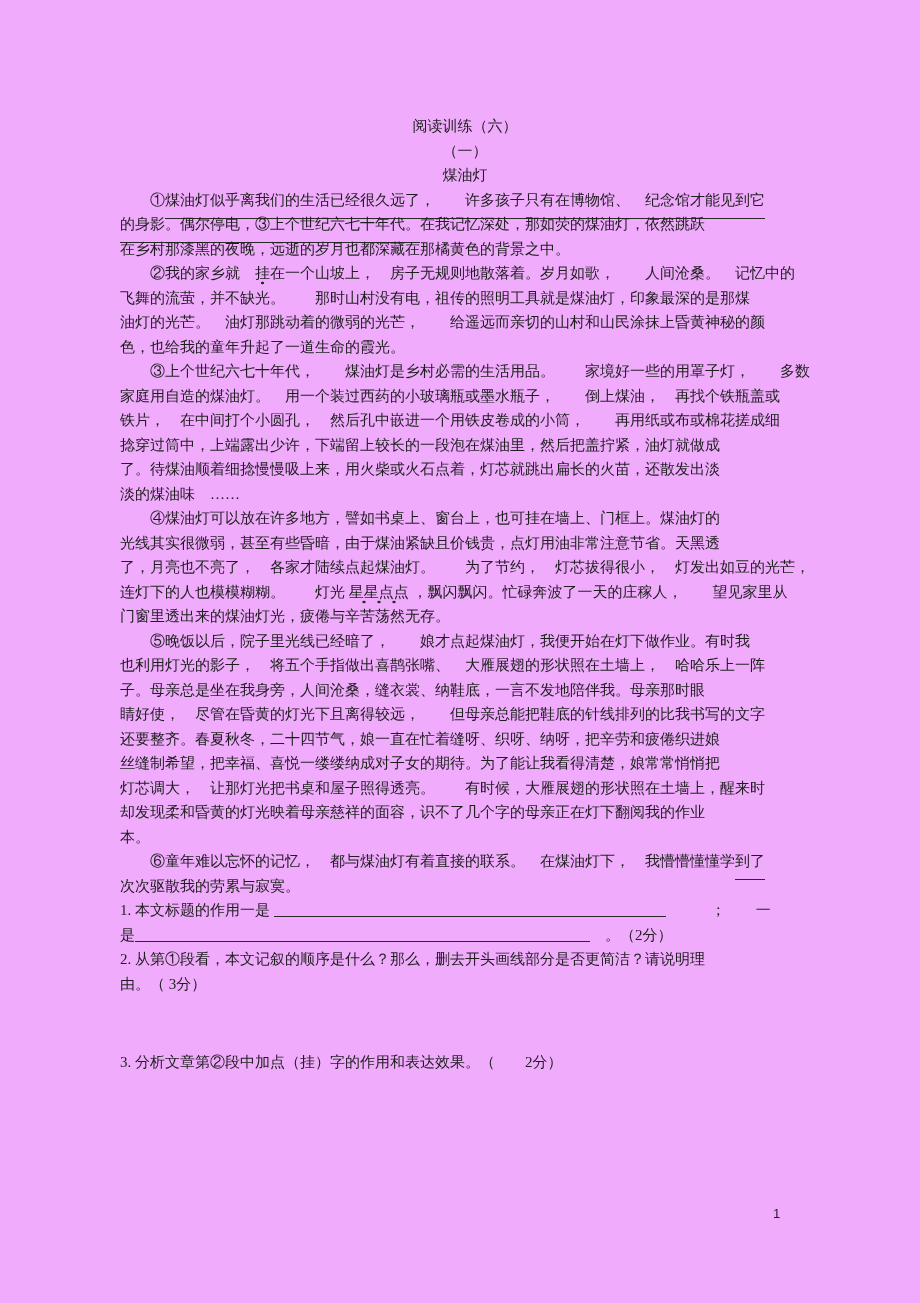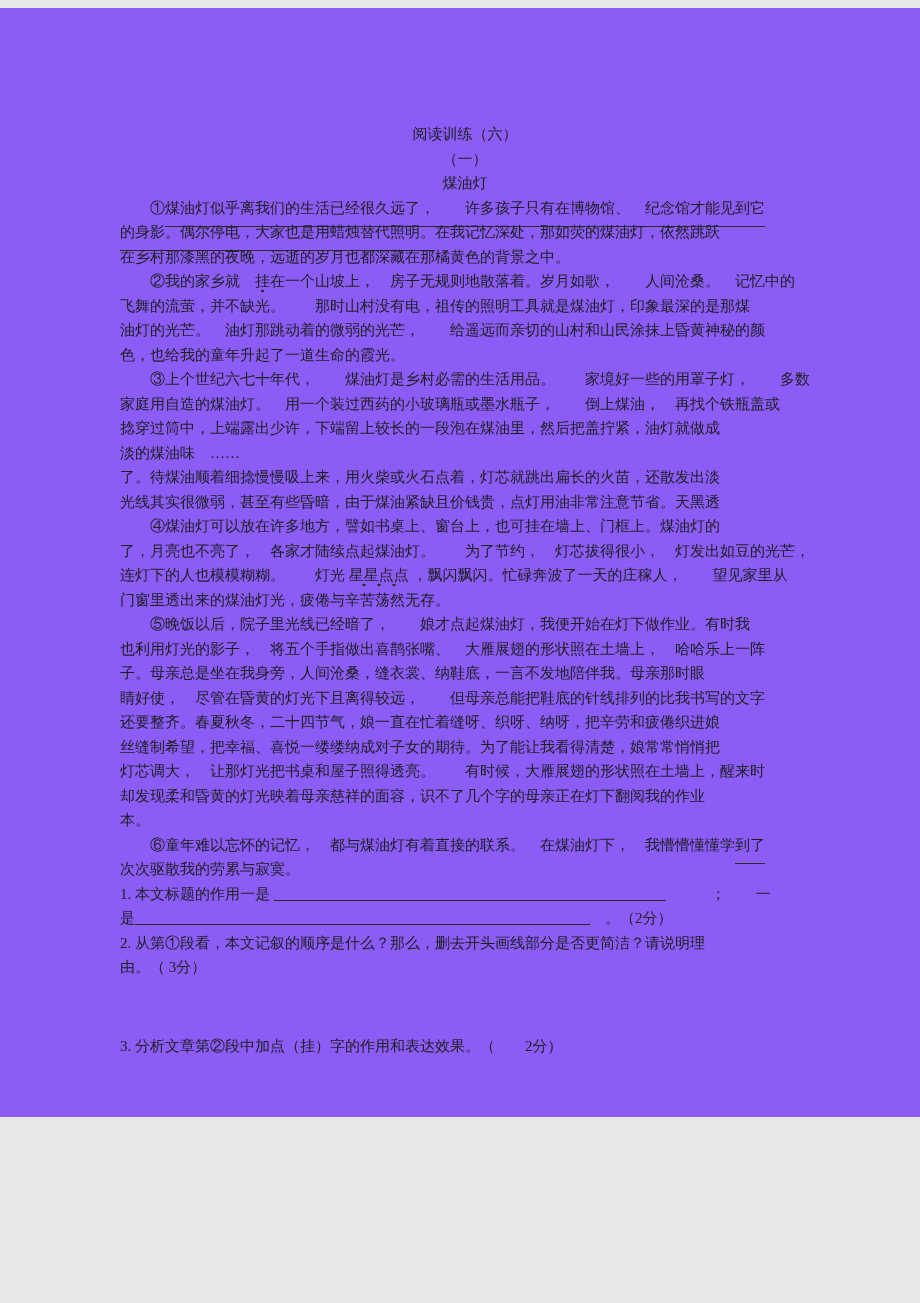--- a/index.html
+++ b/index.html
@@ -1,20 +1,20 @@
 <!DOCTYPE html>
 <html><head>
 <meta charset="utf-8">
 <style>
   html,body{margin:0;padding:0;background:#e8e8e8;}
   .page{
     position:relative;
-    width:920px;height:1109px;
-    margin:8px auto;
-    background:#8b5cf6;
+    width:920px;height:1303px;
+    margin:0 auto;
+    background:#f0abfc;
     font-family:"Liberation Serif","DejaVu Serif",serif;
     color:#1e1e1e;
     font-size:15px;
     line-height:24.5px;
     overflow:hidden;
   }
   .content{
     position:absolute;
     left:120px;top:114px;
     width:690px;
@@ -54,33 +54,34 @@
 
 <div class="page">
   <div class="content">
     <div class="center">
       <div class="line">阅读训练（六）</div>
       <div class="line">（一）</div>
       <div class="line">煤油灯</div>
     </div>
     <div id="article">
         <div class="line"><span class="">　　①</span><span class="ul">煤油灯似乎离我们的生活已经很久远了，　　许多孩子只有在博物馆、　纪念馆才能见到它</span></div>
-        <div class="line"><span class="ul">的身影。偶尔停电，大家也是用蜡烛替代照明。</span><span class="">在我记忆深处，那如荧的煤油灯，依然跳跃</span></div>
+        <div class="line"><span class="ul">的身影。偶尔停电，③上个世纪六七十年代。</span><span class="">在我记忆深处，那如荧的煤油灯，依然跳跃</span></div>
         <div class="line"><span class="">在乡村那漆黑的夜晚，远逝的岁月也都深藏在那橘黄色的背景之中。</span></div>
         <div class="line"><span class="">　　②我的家乡就　</span><span class="dots">挂</span><span class="">在一个山坡上，　房子无规则地散落着。岁月如歌，　　人间沧桑。　记忆中的</span></div>
         <div class="line"><span class="">飞舞的流萤，并不缺光。　　那时山村没有电，祖传的照明工具就是煤油灯，印象最深的是那煤</span></div>
         <div class="line"><span class="">油灯的光芒。　油灯那跳动着的微弱的光芒，　　给遥远而亲切的山村和山民涂抹上昏黄神秘的颜</span></div>
         <div class="line"><span class="">色，也给我的童年升起了一道生命的霞光。</span></div>
         <div class="line"><span class="">　　③上个世纪六七十年代，　　煤油灯是乡村必需的生活用品。　　家境好一些的用罩子灯，　　多数</span></div>
         <div class="line"><span class="">家庭用自造的煤油灯。　用一个装过西药的小玻璃瓶或墨水瓶子，　　倒上煤油，　再找个铁瓶盖或</span></div>
+        <div class="line"><span class="">铁片，　在中间打个小圆孔，　然后孔中嵌进一个用铁皮卷成的小筒，　　再用纸或布或棉花搓成细</span></div>
         <div class="line"><span class="">捻穿过筒中，上端露出少许，下端留上较长的一段泡在煤油里，然后把盖拧紧，油灯就做成</span></div>
+        <div class="line"><span class="">了。待煤油顺着细捻慢慢吸上来，用火柴或火石点着，灯芯就跳出扁长的火苗，还散发出淡</span></div>
         <div class="line"><span class="">淡的煤油味　……</span></div>
-        <div class="line"><span class="">了。待煤油顺着细捻慢慢吸上来，用火柴或火石点着，灯芯就跳出扁长的火苗，还散发出淡</span></div>
+        <div class="line"><span class="">　　④煤油灯可以放在许多地方，譬如书桌上、窗台上，也可挂在墙上、门框上。煤油灯的</span></div>
         <div class="line"><span class="">光线其实很微弱，甚至有些昏暗，由于煤油紧缺且价钱贵，点灯用油非常注意节省。天黑透</span></div>
-        <div class="line"><span class="">　　④煤油灯可以放在许多地方，譬如书桌上、窗台上，也可挂在墙上、门框上。煤油灯的</span></div>
         <div class="line"><span class="">了，月亮也不亮了，　各家才陆续点起煤油灯。　　为了节约，　灯芯拔得很小，　灯发出如豆的光芒，</span></div>
         <div class="line"><span class="">连灯下的人也模模糊糊。　　灯光 </span><span class="dots">星星点点</span><span class=""> ，飘闪飘闪。忙碌奔波了一天的庄稼人，　　望见家里从</span></div>
         <div class="line"><span class="">门窗里透出来的煤油灯光，疲倦与辛苦荡然无存。</span></div>
         <div class="line"><span class="">　　⑤晚饭以后，院子里光线已经暗了，　　娘才点起煤油灯，我便开始在灯下做作业。有时我</span></div>
         <div class="line"><span class="">也利用灯光的影子，　将五个手指做出喜鹊张嘴、　大雁展翅的形状照在土墙上，　哈哈乐上一阵</span></div>
         <div class="line"><span class="">子。母亲总是坐在我身旁，人间沧桑，缝衣裳、纳鞋底，一言不发地陪伴我。母亲那时眼</span></div>
         <div class="line"><span class="">睛好使，　尽管在昏黄的灯光下且离得较远，　　但母亲总能把鞋底的针线排列的比我书写的文字</span></div>
         <div class="line"><span class="">还要整齐。春夏秋冬，二十四节气，娘一直在忙着缝呀、织呀、纳呀，把辛劳和疲倦织进娘</span></div>
         <div class="line"><span class="">丝缝制希望，把幸福、喜悦一缕缕纳成对子女的期待。为了能让我看得清楚，娘常常悄悄把</span></div>
         <div class="line"><span class="">灯芯调大，　让那灯光把书桌和屋子照得透亮。　　有时候，大雁展翅的形状照在土墙上，醒来时</span></div>

